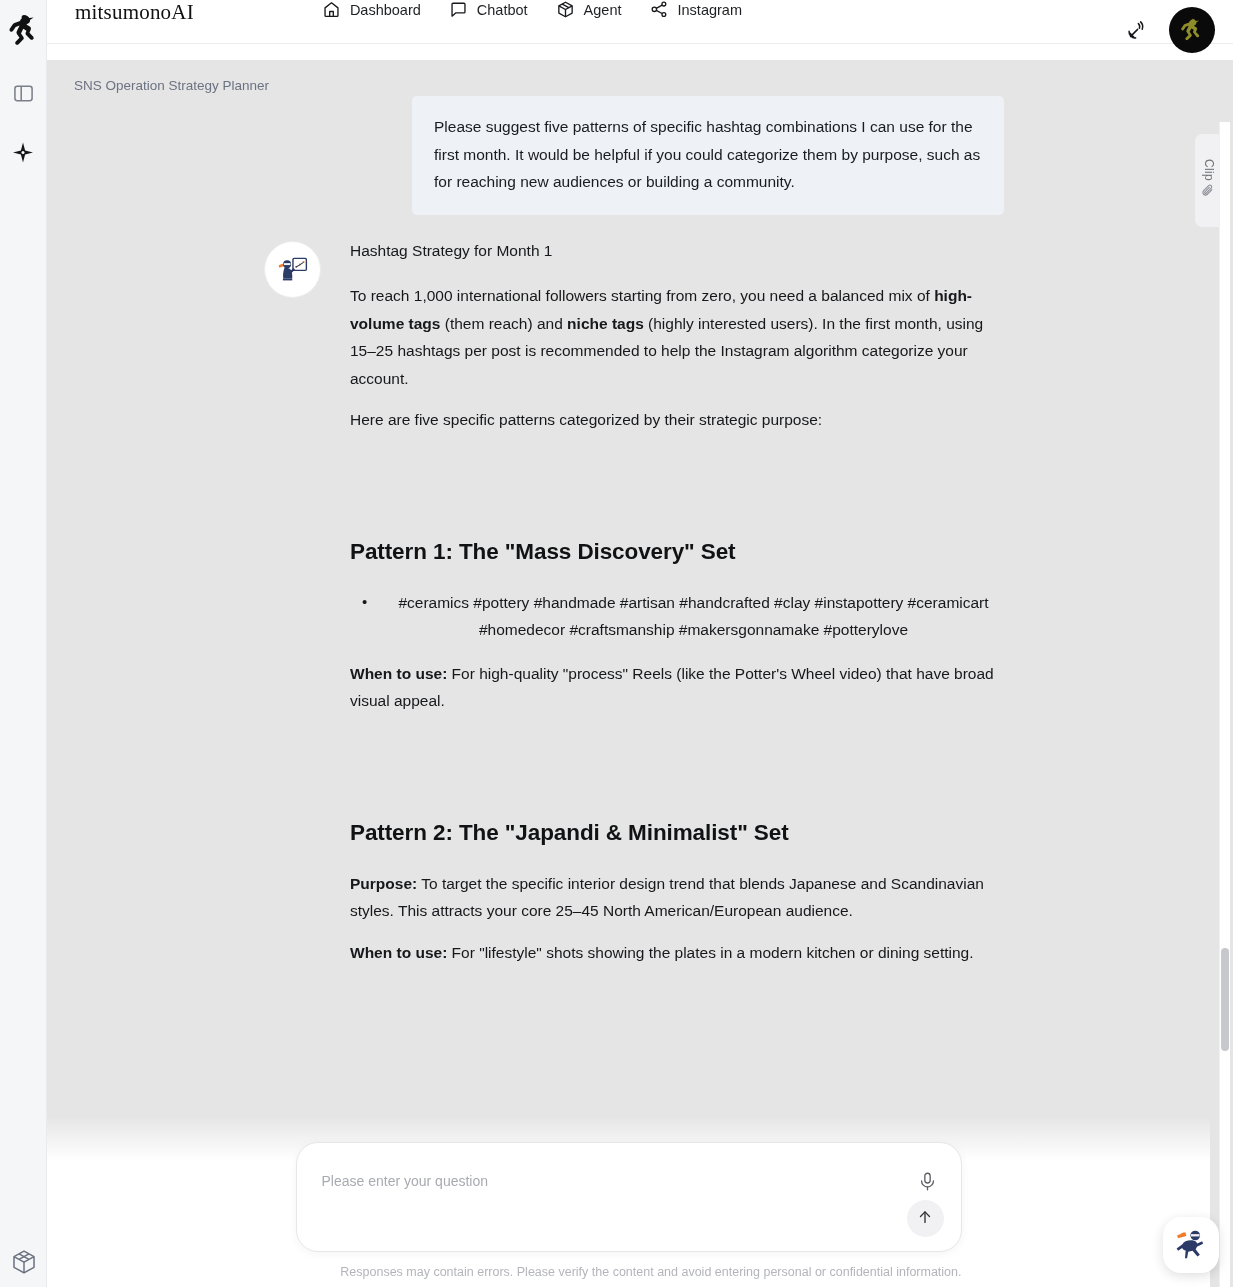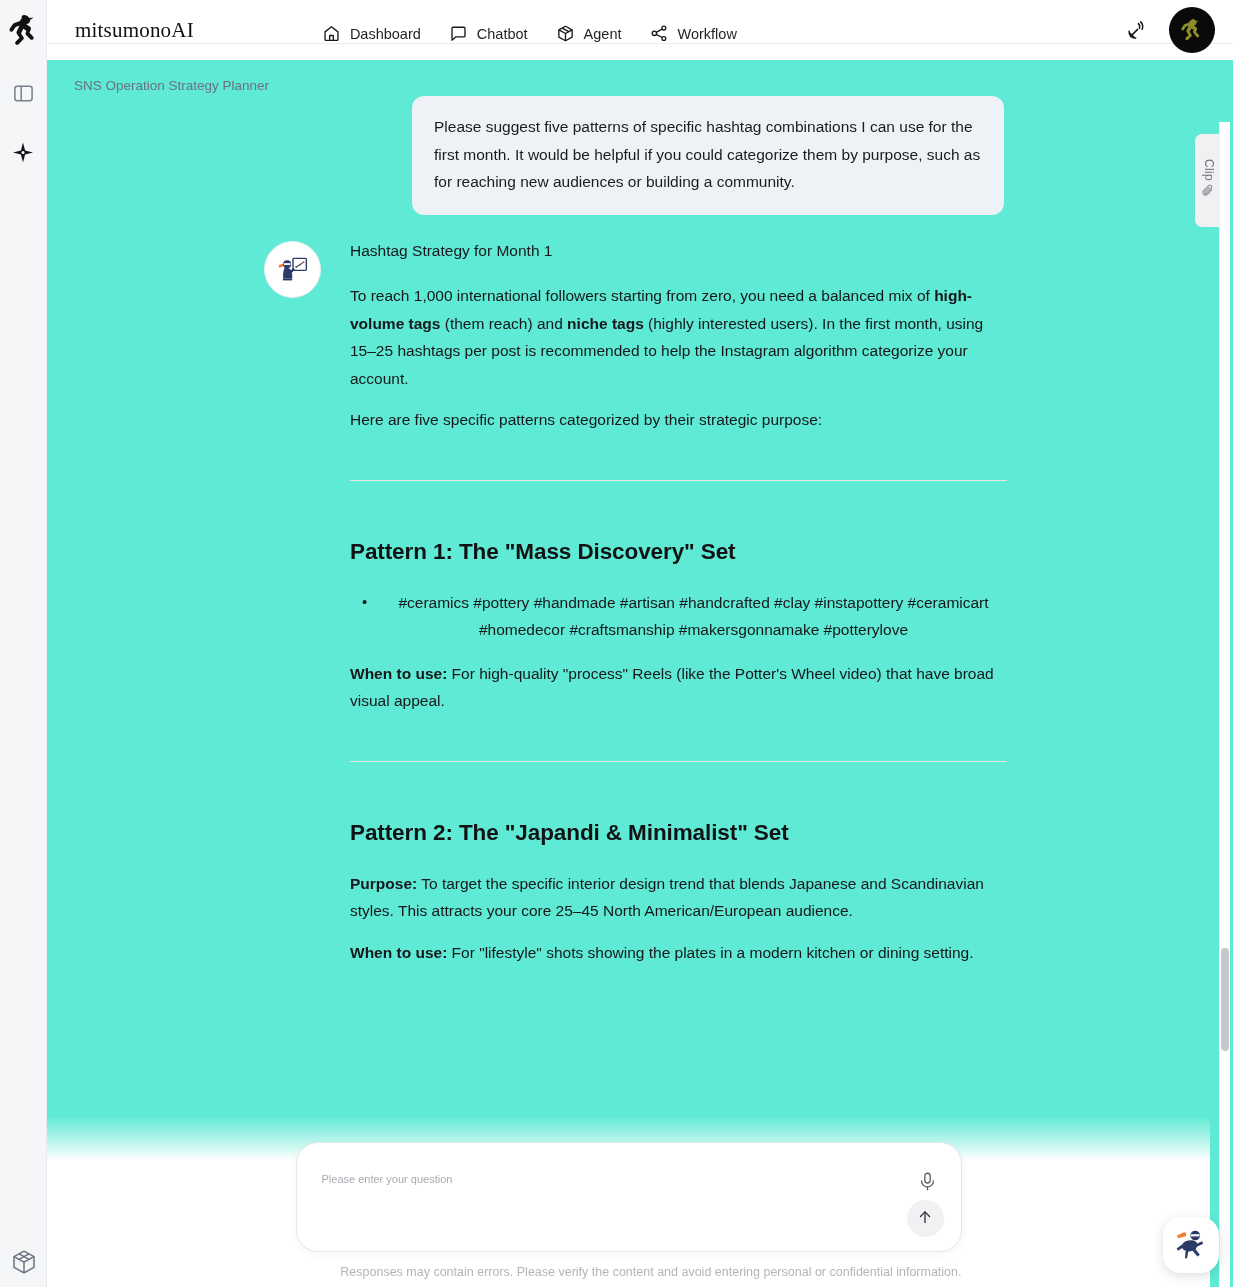--- a/index.html
+++ b/index.html
@@ -21,21 +21,21 @@
     display: flex; align-items: center; justify-content: center; }
   .rail-icon { width: 34px; height: 34px; margin-top: 26px;
     display: flex; align-items: center; justify-content: center; cursor: pointer; }
   .rail-bottom { position: absolute; bottom: 12px; left: 0; width: 47px;
     display: flex; justify-content: center; }
 
   
   .header {
     position: absolute; left: 47px; top: 0; width: 1186px; height: 44px;
     background: #ffffff; border-bottom: 1px solid #ededf0;
-    display: flex; align-items: flex-end;
+    display: flex; align-items: flex-start;
   }
   .brand {
     font-family: "Liberation Serif", serif;
     font-size: 21px; color: #111; letter-spacing: .2px;
     margin-left: 28px; white-space: nowrap;
   }
   .nav { display: flex; align-items: center; margin-left: 128px; gap: 28px; }
   .nav-item {
     display: flex; align-items: center; gap: 9px;
     font-size: 14.5px; color: #1f2023; cursor: pointer; white-space: nowrap;
@@ -49,33 +49,33 @@
     justify-content: center; cursor: pointer; }
   .avatar {
     width: 46px; height: 46px; border-radius: 50%;
     background: #0a0a0a; overflow: hidden;
     display: flex; align-items: center; justify-content: center; cursor: pointer;
   }
 
   
   .main {
     position: absolute; left: 47px; top: 60px; width: 1186px; height: 1227px;
-    background: #5eead4; overflow: hidden;
+    background: #e5e5e5; overflow: hidden;
   }
   .crumb {
     position: absolute; left: 27px; top: 18px;
     font-size: 13.5px; color: #6b7280; white-space: nowrap;
   }
 
   .thread { position: absolute; left: 0; top: 36px; width: 1163px; }
 
   
   .user-row { display: flex; justify-content: flex-start; padding-left: 365px; }
   .bubble {
-    background: #eef1f6; border-radius: 12px; padding: 17px 22px 19px 22px;
+    background: #eef1f6; border-radius: 5px; padding: 17px 22px 19px 22px;
     width: 592px; color: #1a1c1f; font-size: 15.5px; line-height: 27.5px;
   }
 
   
   .asst { display: flex; margin-top: 22px; padding-left: 217px; }
   .asst-avatar {
     width: 57px; height: 57px; border-radius: 50%; background: #fff;
     border: 1px solid #ececee; flex: 0 0 57px;
     display: flex; align-items: center; justify-content: center;
     margin-top: 4px;
@@ -106,21 +106,21 @@
     background: linear-gradient(to bottom, rgba(255,255,255,0) 0%, #fff 26%);
     padding-top: 26px;
   }
   .composer {
     position: relative; width: 666px; margin: 0 auto; height: 110px;
     background: #fff; border: 1px solid #e7e7ea; border-radius: 22px;
     box-shadow: 0 2px 10px rgba(0,0,0,0.045);
   }
   .composer-ph {
     position: absolute; left: 25px; top: 30px;
-    font-size: 11px; color: #a9abb1;
+    font-size: 14px; color: #a9abb1;
   }
   .mic { position: absolute; right: 23px; top: 28px; cursor: pointer; }
   .send {
     position: absolute; right: 17px; bottom: 14px;
     width: 37px; height: 37px; border-radius: 50%;
     background: #f1f1f3; border: none; cursor: pointer;
     display: flex; align-items: center; justify-content: center;
   }
   .disclaimer {
     width: 666px; margin: 13px auto 0 auto; text-align: right;
@@ -232,21 +232,21 @@
       <div class="nav-item">
         <span>
           <svg width="19" height="19" viewBox="0 0 20 20" fill="none" stroke="#17181b" stroke-width="1.4">
             <circle cx="14.6" cy="4.3" r="2"></circle>
             <circle cx="14.6" cy="15.2" r="2"></circle>
             <circle cx="4.6" cy="9.8" r="2.3"></circle>
             <path d="M12.8 5.4 6.6 8.8"></path>
             <path d="M6.6 11 12.8 14.2"></path>
           </svg>
         </span>
-        <span>Workflow</span>
+        <span>Instagram</span>
       </div>
     </div>
 
     <div class="header-right">
       <div class="bcast">
         <svg width="24" height="24" viewBox="0 0 24 24" fill="none" stroke="#17181b" stroke-width="1.5" stroke-linecap="round">
           <path d="M5.6 18.4 12.6 11.4"></path>
           <path d="M4.1 13.3a6 6 0 0 0 6.6 6.6z" fill="#17181b" stroke="none"></path>
           <path d="M4.1 13.3a6 6 0 0 0 6.6 6.6"></path>
           <path d="M14.4 10.2a4.4 4.4 0 0 0-1-4.6"></path>

